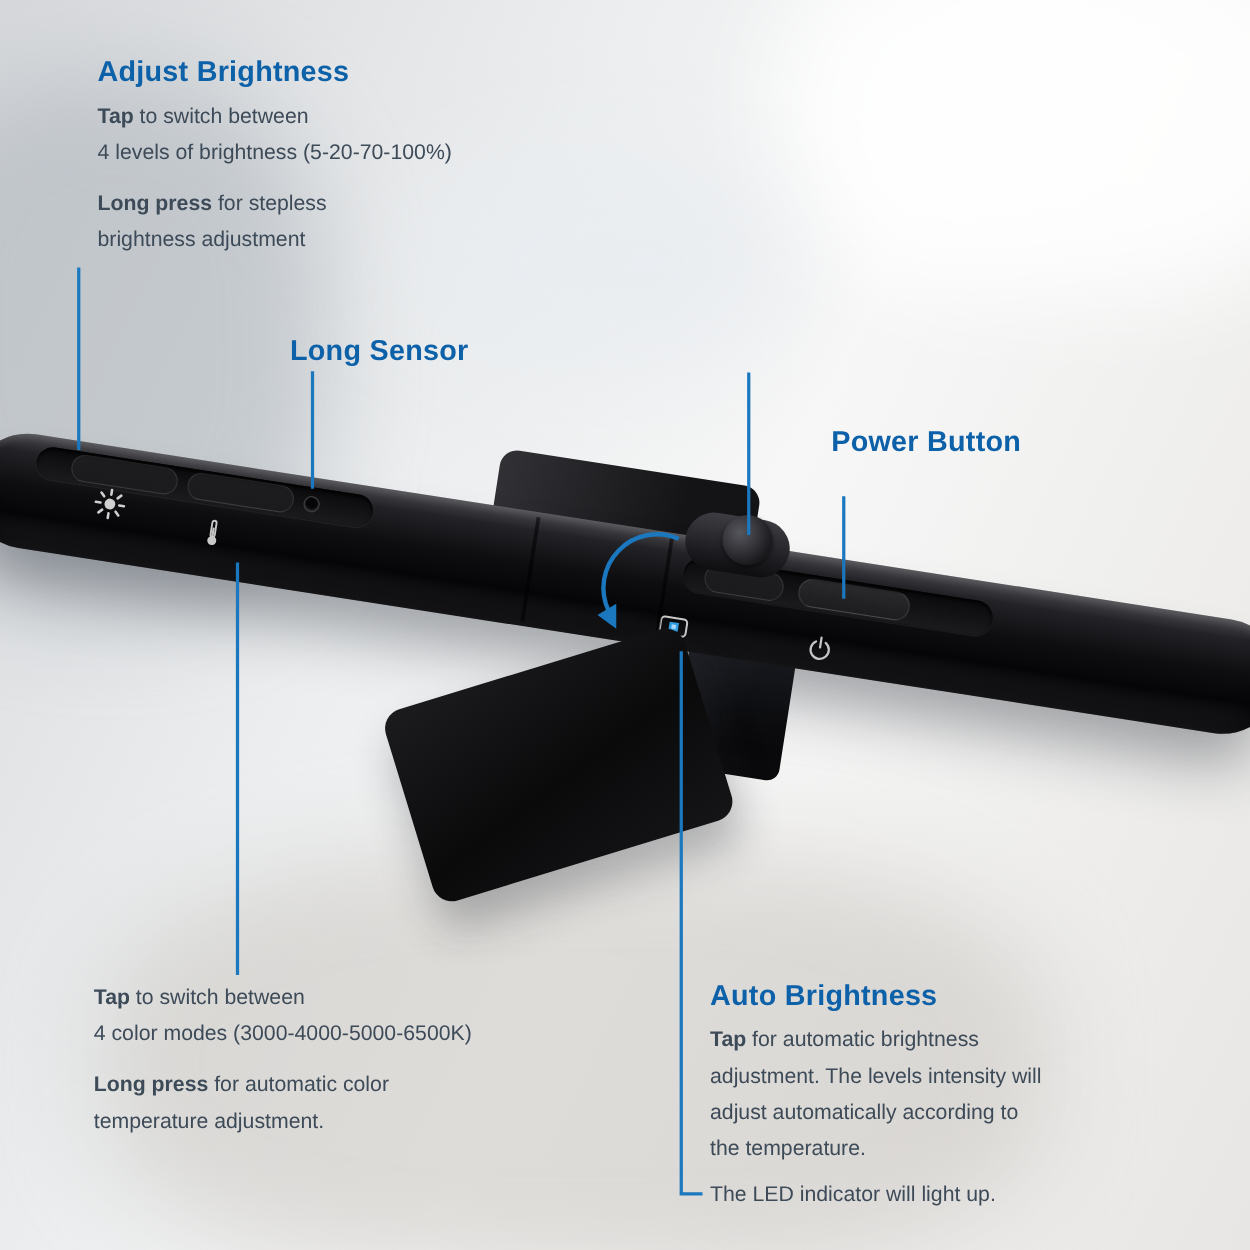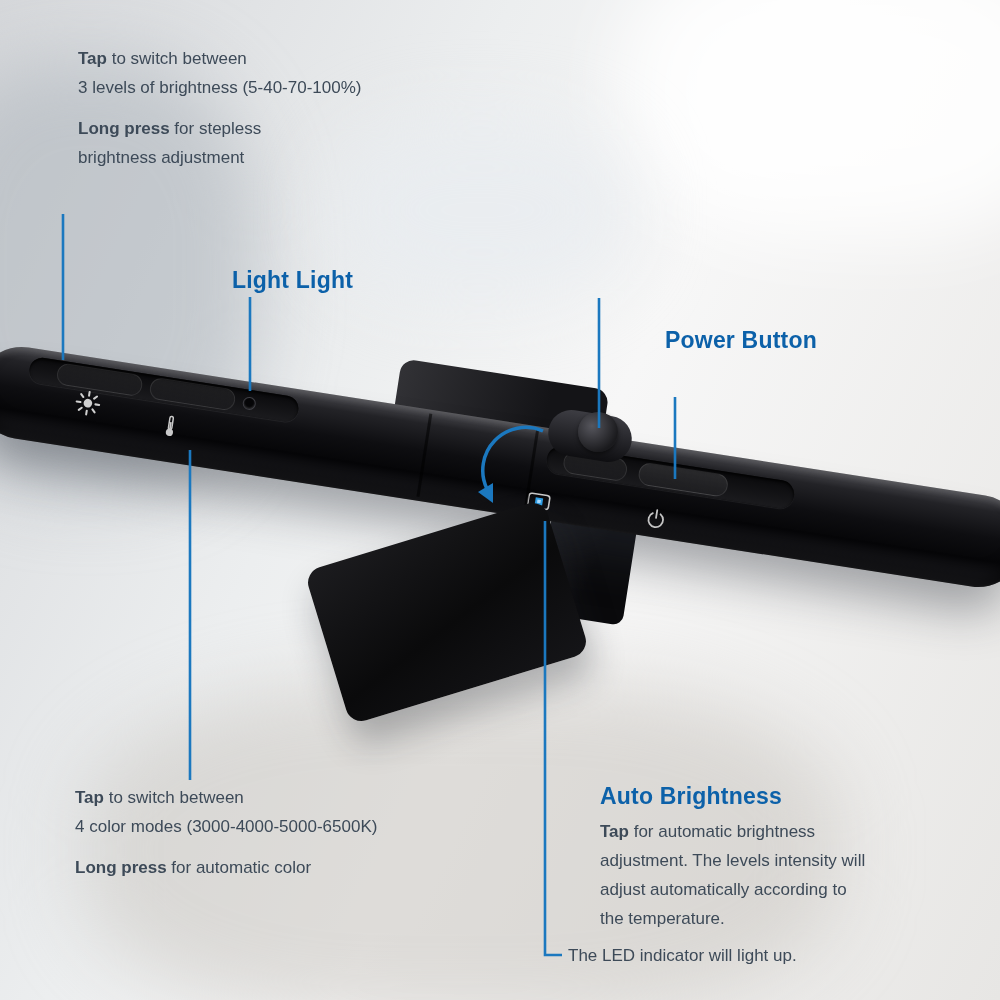--- a/index.html
+++ b/index.html
@@ -52,23 +52,23 @@
   .leaders{position:absolute;left:0;top:0;z-index:20;pointer-events:none;}
   
   .co{position:absolute;z-index:30;}
   .callout-title{font-size:23px;font-weight:700;color:var(--heading,#0c61a9);margin:0 0 7px 0;letter-spacing:0.2px;}
   .callout-line{font-size:17px;color:var(--body,#3d4a58);line-height:29px;}
   .b{font-weight:700;}
   .sp{height:12px;}
   #co-brightness{left:78px;top:44px;}
   #co-sensor{left:232px;top:267px;}
   #co-rotation{left:580px;top:211px;}
-  #co-power{left:665px;top:327px;text-align:center;}
+  #co-power{left:665px;top:340px;text-align:center;}
   #co-colortemp{left:75px;top:783px;}
-  #co-auto{left:600px;top:783px;}
+  #co-auto{left:568px;top:783px;}
   #co-led{left:568px;top:941px;}
 </style>
 </head>
 <body>
 
 <div class="stage">
 
   <div class="blob b1"></div>
   <div class="blob b2"></div>
   <div class="blob b3"></div>
@@ -130,41 +130,43 @@
   <svg class="leaders" width="1000" height="1000" viewBox="0 0 1000 1000">
     <polyline points="63,214 63,360" fill="none" stroke="var(--leader,#1b78bf)" stroke-width="2.6"></polyline>
     <polyline points="250,297 250,391" fill="none" stroke="var(--leader,#1b78bf)" stroke-width="2.6"></polyline>
     <polyline points="599,298 599,428" fill="none" stroke="var(--leader,#1b78bf)" stroke-width="2.6"></polyline>
     <polyline points="675,397 675,479" fill="none" stroke="var(--leader,#1b78bf)" stroke-width="2.6"></polyline>
     <polyline points="190,450 190,780" fill="none" stroke="var(--leader,#1b78bf)" stroke-width="2.6"></polyline>
     <polyline points="545,521 545,955 562,955" fill="none" stroke="var(--leader,#1b78bf)" stroke-width="2.6"></polyline>
   </svg>
 
   <div class="co" id="co-brightness">
+    <div class="callout-title">Adjust Brightness</div>
     <div class="callout-line"><span class="b">Tap</span><span> to switch between</span></div>
-    <div class="callout-line">3 levels of brightness (5-40-70-100%)</div>
+    <div class="callout-line">4 levels of brightness (5-20-70-100%)</div>
     <div class="sp"></div>
     <div class="callout-line"><span class="b">Long press</span><span> for stepless</span></div>
     <div class="callout-line">brightness adjustment</div>
   </div>
 
   <div class="co" id="co-sensor">
-    <div class="callout-title">Light Light</div>
+    <div class="callout-title">Long Sensor</div>
   </div>
 
 
   <div class="co" id="co-power">
     <div class="callout-title">Power Button</div>
   </div>
 
   <div class="co" id="co-colortemp">
     <div class="callout-line"><span class="b">Tap</span><span> to switch between</span></div>
     <div class="callout-line">4 color modes (3000-4000-5000-6500K)</div>
     <div class="sp"></div>
     <div class="callout-line"><span class="b">Long press</span><span> for automatic color</span></div>
+    <div class="callout-line">temperature adjustment.</div>
   </div>
 
   <div class="co" id="co-auto">
     <div class="callout-title">Auto Brightness</div>
     <div class="callout-line"><span class="b">Tap</span><span> for automatic brightness</span></div>
     <div class="callout-line">adjustment. The levels intensity will</div>
     <div class="callout-line">adjust automatically according to</div>
     <div class="callout-line">the temperature.</div>
   </div>
 

